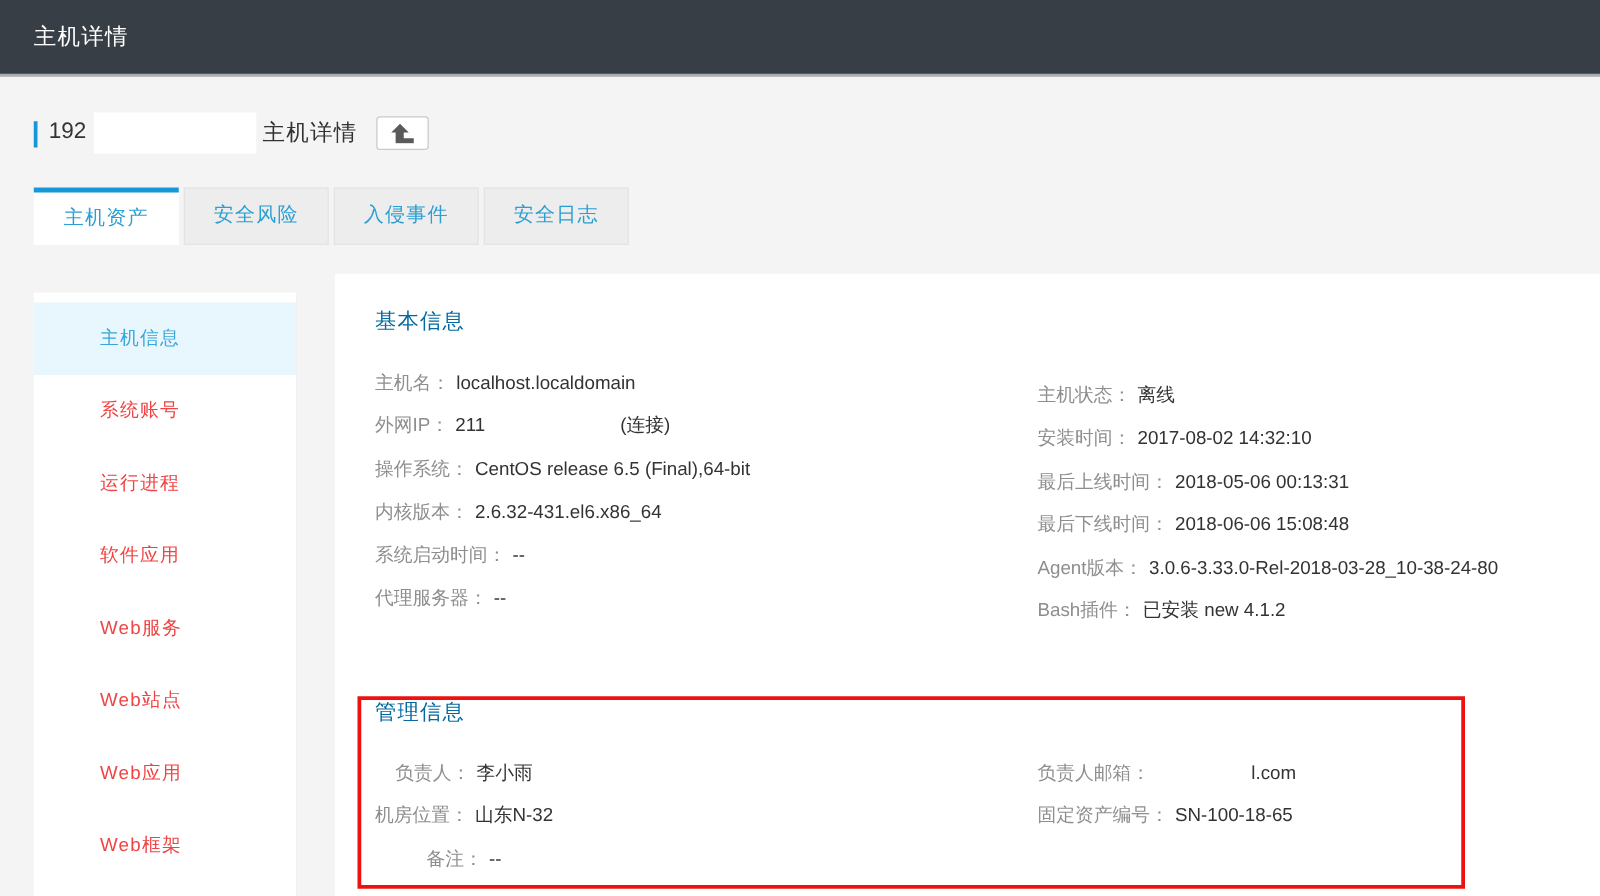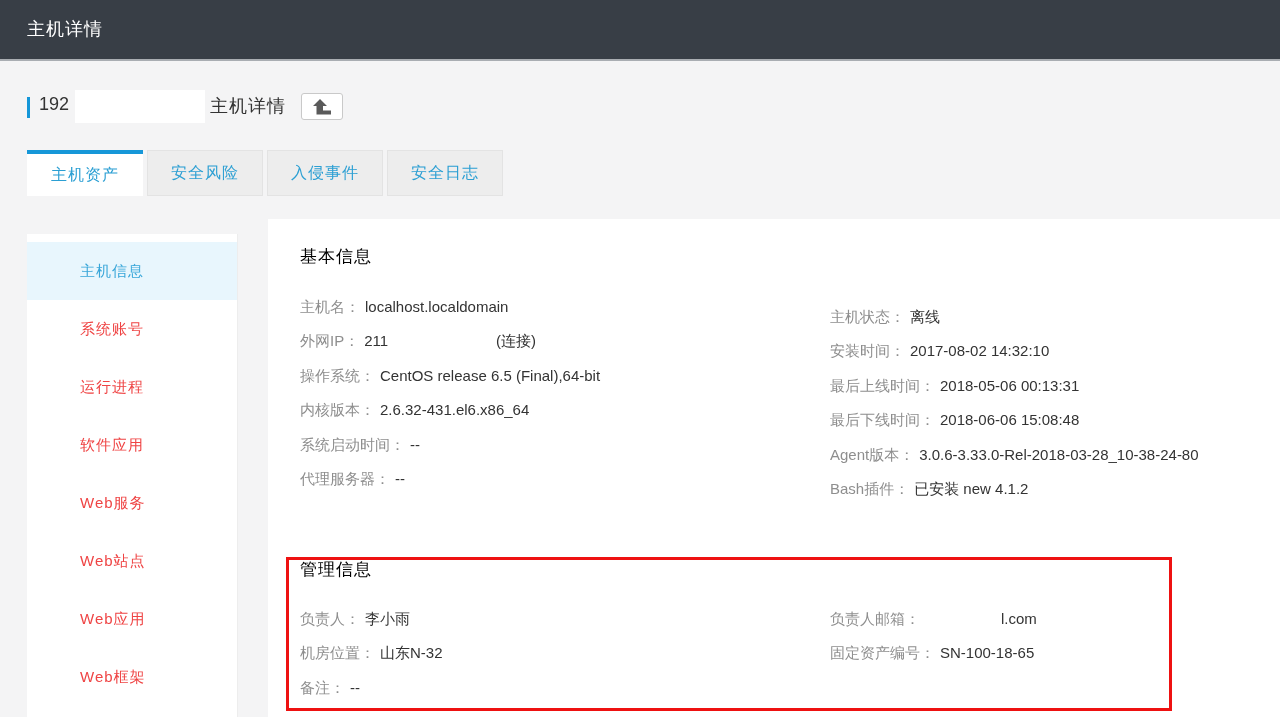--- a/index.html
+++ b/index.html
@@ -49,27 +49,27 @@
   .side-item {
     height:58px; line-height:58px; padding-left:53px; font-size:15px;
     color:#ef4444; cursor:pointer; letter-spacing:1px;
   }
   .side-item.active { background:#e8f6fd; color:#38a6d9; }
   
   .main-panel {
     position:absolute; left:268px; top:219px; width:1012px; height:498px;
     background:#ffffff;
   }
-  .sec-title { position:absolute; left:32px; font-size:17px; color:#000000; letter-spacing:1px; }
+  .sec-title { position:absolute; left:32px; font-size:17px; color:#0369a1; letter-spacing:1px; }
   #basic-title { top:26px; }
   #mgmt-title  { top:339px; }
   .col { position:absolute; }
   #basic-left  { left:32px;  top:71px; }
   #basic-right { left:562px; top:81px; }
-  #mgmt-left   { left:32px;  top:383px; }
+  #mgmt-left   { left:32px;  top:383px;text-align:center; }
   #mgmt-right  { left:562px; top:383px; }
   .row { height:34.4px; line-height:34.4px; white-space:nowrap; font-size:15px; }
   .row .lab { color:#8e8e8e; }
   .row .val { color:#333; margin-left:5px; }
   .row .gap { display:inline-block; height:1px; }
   
   .red-box {
     position:absolute; left:286px; top:557px; width:886px; height:154px;
     border:3px solid #ee1111; pointer-events:none; z-index:5; background:transparent;
   }

